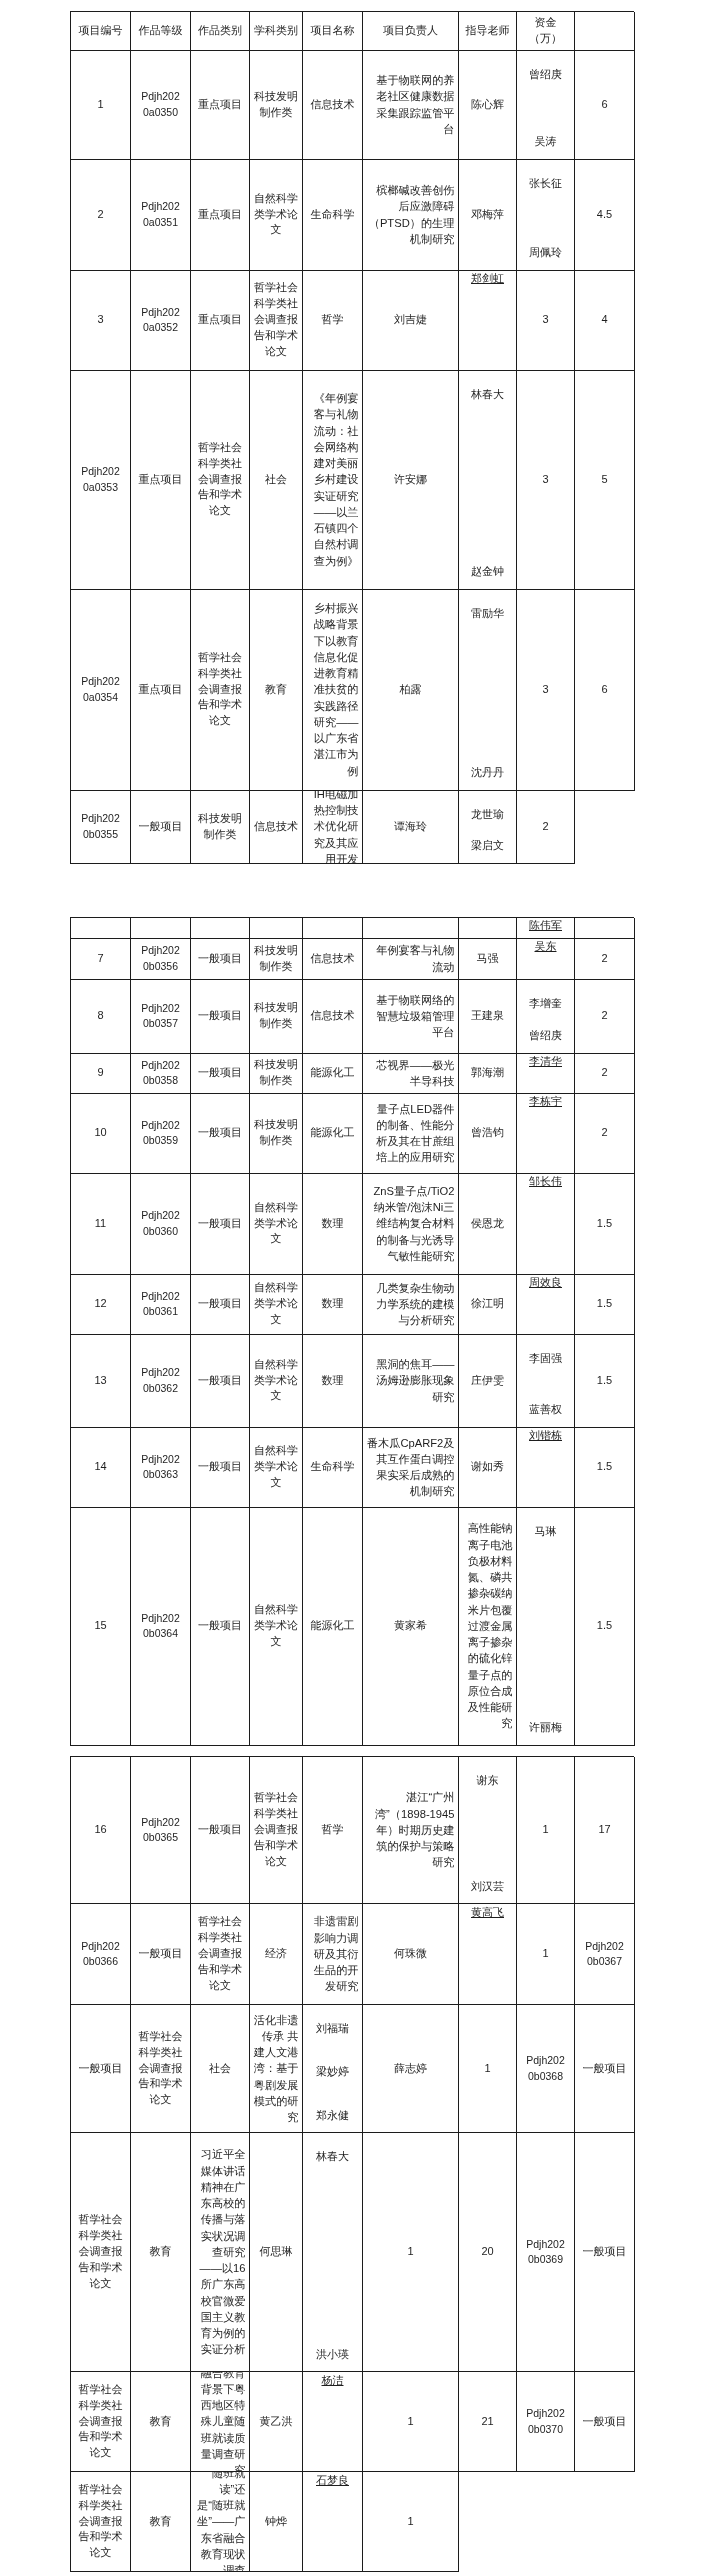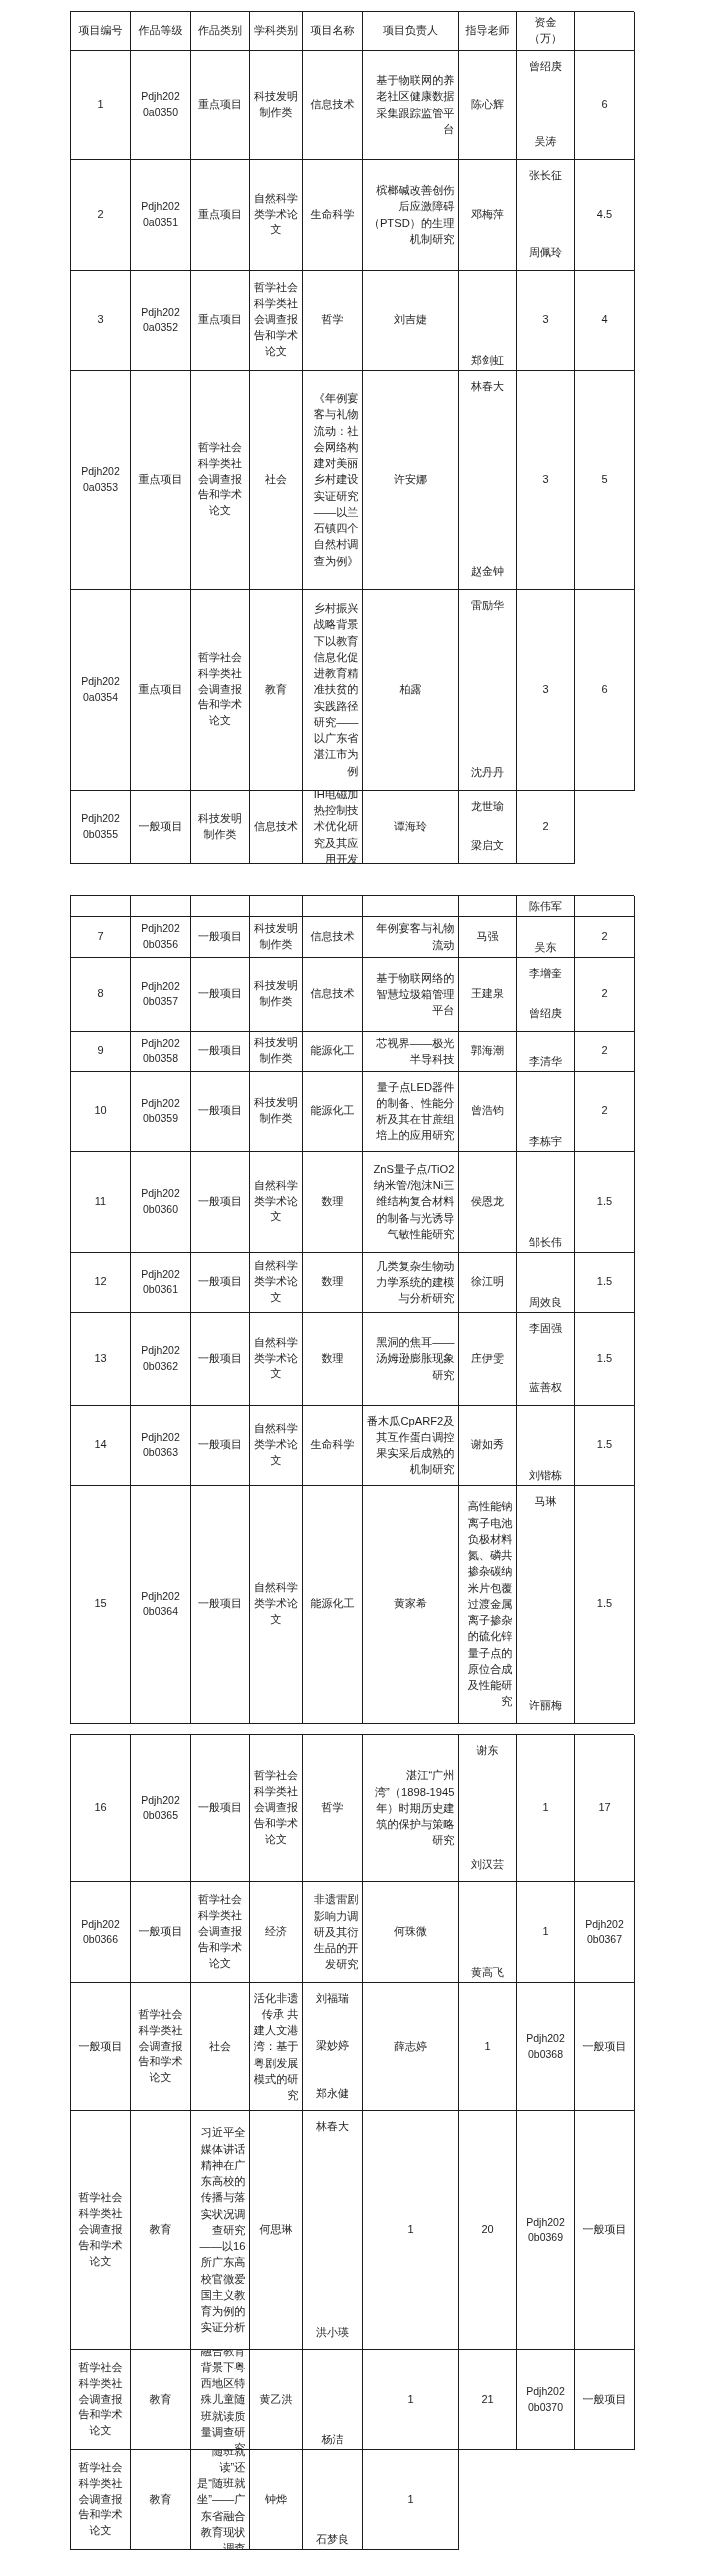--- a/index.html
+++ b/index.html
@@ -33,22 +33,22 @@
     padding:0.7px 3.5px;
     overflow:hidden;
     white-space:pre-line;
     word-break:normal;
     overflow-wrap:break-word;
   }
   .cell.hdr { font-size:11px; }
   .cell.title { font-size:11.2px; padding:0.7px 3.5px;text-align:right; }
   .cell.code { font-size:10.5px; }
   .cell.advisors { flex-direction:column; }
-  .cell.advisors.single { justify-content:flex-end; }
-  .cell.advisors.multi { justify-content:space-between; padding-top:8px; padding-bottom:8.4px; }
+  .cell.advisors.single { justify-content:flex-start;text-decoration:underline; }
+  .cell.advisors.multi { justify-content:space-between; padding-top:16px; padding-bottom:8.4px; }
   .cell.advisors span { display:block; }
 </style>
 </head>
 <body>
 
 <div class="table-area">
 
 <div class="block" style="grid-template-rows: 39px 109px 111px 100px 219px 201px 73px;">
       <div class="cell hdr">项目编号</div>
       <div class="cell hdr">作品等级</div>
@@ -113,21 +113,21 @@
       <div class="cell code">Pdjh202
 0b0355</div>
       <div class="cell">一般项目</div>
       <div class="cell">科技发明制作类</div>
       <div class="cell">信息技术</div>
       <div class="cell title">IH电磁加热控制技术优化研究及其应用开发</div>
       <div class="cell">谭海玲</div>
       <div class="cell advisors multi"><span>龙世瑜</span><span>梁启文</span></div>
       <div class="cell">2</div>
     </div>
-    <div class="block" style="margin-top: 31px; grid-template-rows: 21px 41px 74px 40px 80px 101px 60px 93px 80px 238px;">
+    <div class="block" style="margin-top: 53px; grid-template-rows: 21px 41px 74px 40px 80px 101px 60px 93px 80px 238px;">
       <div class="cell"></div>
       <div class="cell code"></div>
       <div class="cell"></div>
       <div class="cell"></div>
       <div class="cell"></div>
       <div class="cell title"></div>
       <div class="cell"></div>
       <div class="cell advisors single"><span>陈伟军</span></div>
       <div class="cell"></div>
       <div class="cell">7</div>

